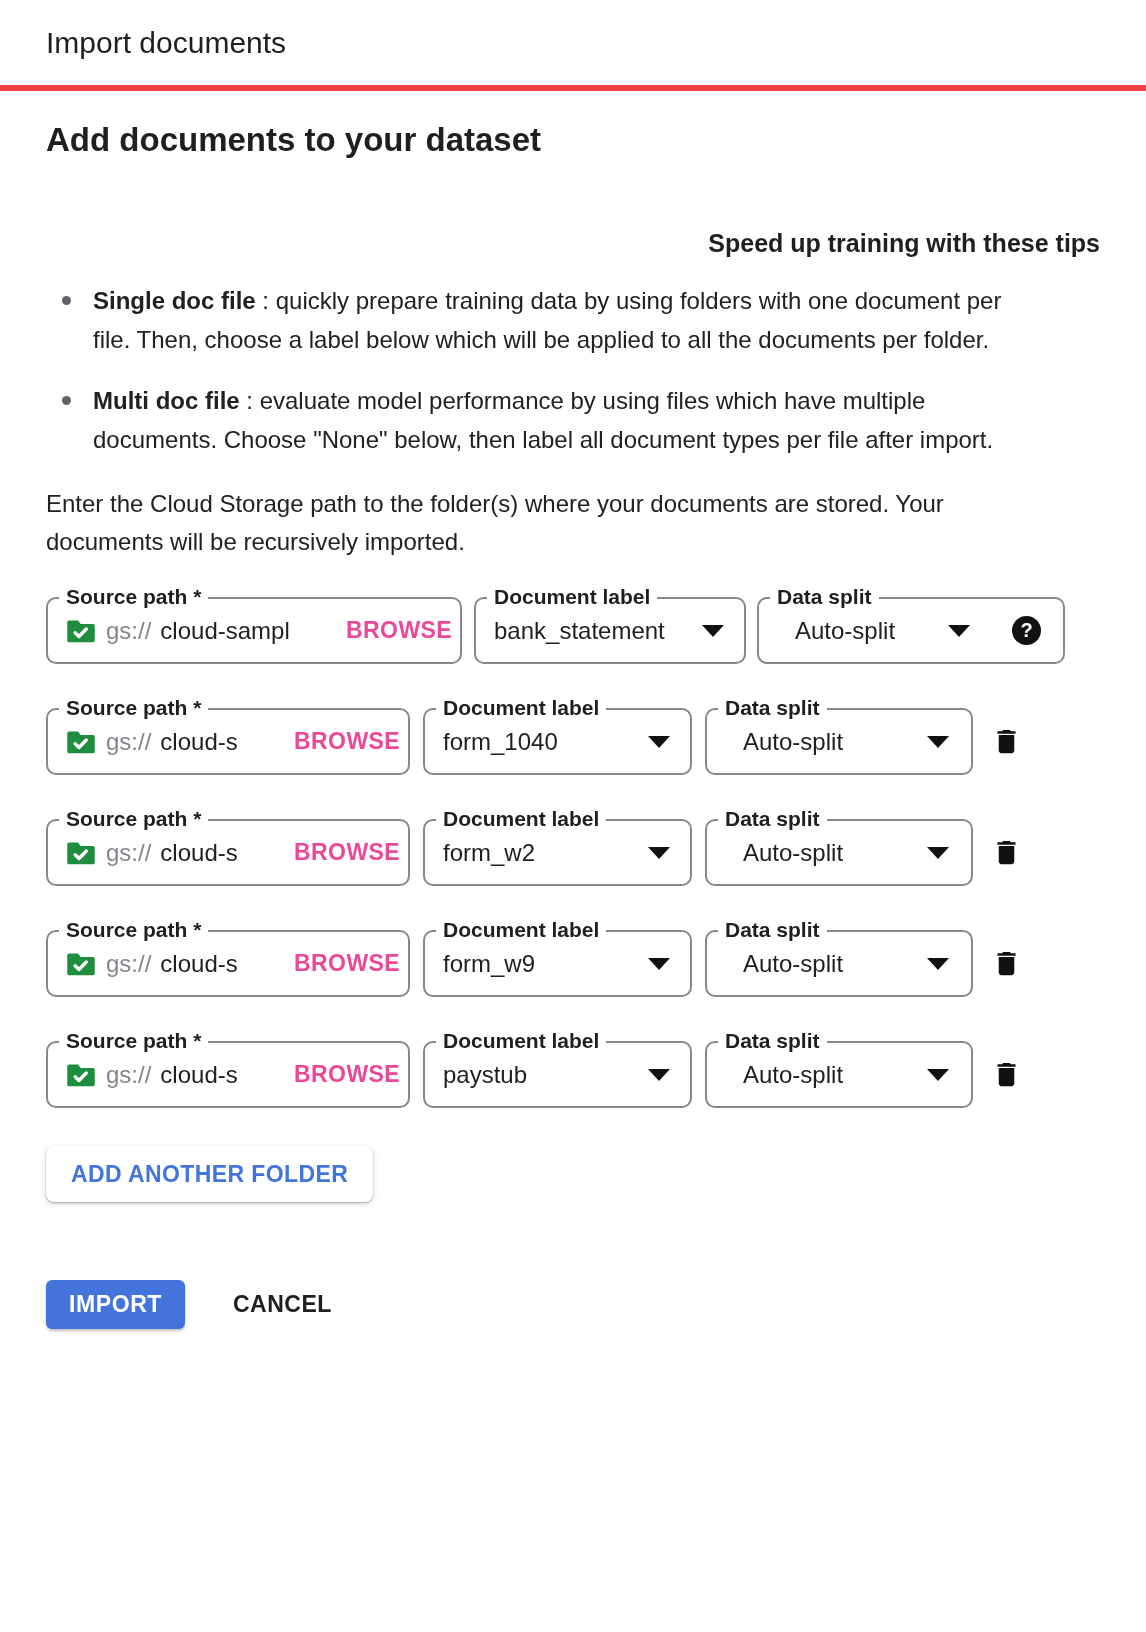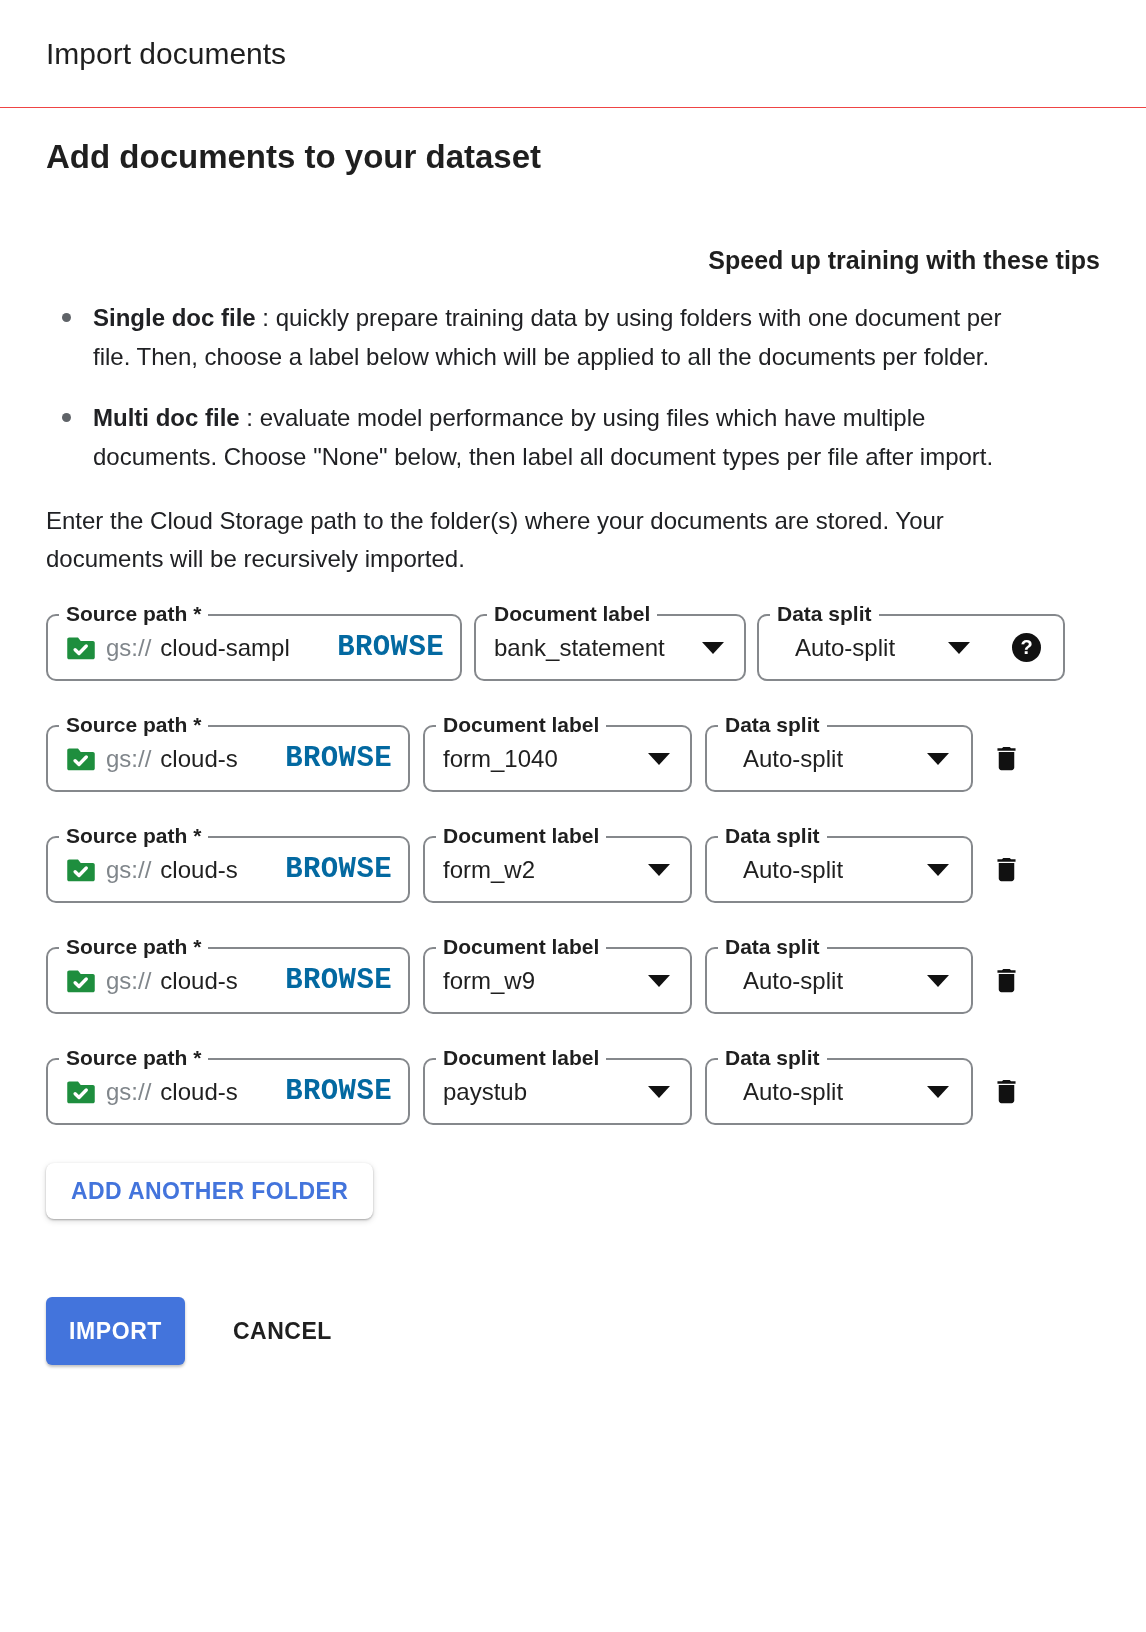--- a/index.html
+++ b/index.html
@@ -4,22 +4,22 @@
 <style>
   * { box-sizing: border-box; }
   html,body { margin:0; padding:0; }
   body {
     width:1146px; height:1632px; overflow:hidden;
     background:#ffffff;
     font-family:"Liberation Sans", sans-serif;
     color:var(--text, #202124);
   }
   .app-header {
-    height:108px; display:flex; align-items:center;
-    padding-left:46px; border-bottom:1px solid #ef4444;
+    height:91px; display:flex; align-items:center;
+    padding-left:46px; border-bottom:6px solid #ef4444;
   }
   .app-header .title { font-size:30px; font-weight:400; color:#1f1f1f; }
 
   .content { padding:0 46px; }
 
   .intro-heading { font-size:33px; font-weight:700; margin:30px 0 0 0; color:#1f1f1f; }
 
   .intro-desc {
     margin-top:27px; font-size:24px; line-height:38px; max-width:985px;
   }
@@ -49,34 +49,34 @@
   .field {
     position:relative; height:67px; background:#fff;
     border:2px solid var(--border-gray,#85888c); border-radius:10px;
     display:flex; align-items:center; flex:none;
   }
   .field-label {
     position:absolute; top:-14px; left:11px; background:#fff;
     padding:0 7px; font-size:21px; font-weight:700; color:#1f1f1f;
     white-space:nowrap; line-height:24px;
   }
-  .src-field { width:364px; padding:0 14px 0 18px; margin-right:13px; }
+  .src-field { width:364px; padding:0 6px 0 18px; margin-right:13px; }
   .row-wide .src-field { width:416px; margin-right:12px; }
   .doc-field { width:269px; padding:0 20px 0 18px; margin-right:13px; }
   .row-wide .doc-field { width:272px; margin-right:11px; }
   .split-field { width:268px; padding:0 22px 0 36px; }
   .row-wide .split-field { width:308px; }
 
   .folder-icon { flex:none; margin-right:10px; }
   .gs-prefix { color:var(--gray-text,#80868b); font-size:24px; margin-right:9px; flex:none; }
   .path-value { font-size:24px; color:#1f1f1f; flex:1 1 0; overflow:hidden; white-space:nowrap; }
   .browse-btn {
     flex:none; background:none; border:none; padding:0 2px; margin-left:8px;
-    font-family:Liberation Mono, monospace; font-size:29px; font-weight:700; letter-spacing:0.4px;
-    color:#0369a1; cursor:pointer;
+    font-family:Liberation Sans, sans-serif; font-size:23px; font-weight:700; letter-spacing:0.4px;
+    color:#ec4899; cursor:pointer;
   }
   .select-value { font-size:24px; color:#1f1f1f; flex:1 1 0; overflow:hidden; white-space:nowrap; }
   .caret {
     flex:none; width:0; height:0;
     border-left:11px solid transparent; border-right:11px solid transparent;
     border-top:12px solid #111;
   }
   .help-badge {
     flex:none; width:29px; height:29px; border-radius:50%;
     background:#111; color:#fff; font-size:20px; font-weight:700;
@@ -91,21 +91,21 @@
   .add-folder-btn {
     margin-top:38px; height:56px; padding:0 25px;
     background:#fff; border:none; border-radius:8px;
     box-shadow:0 1px 2px rgba(0,0,0,0.28), 0 2px 6px rgba(0,0,0,0.14);
     font-family:Liberation Sans, sans-serif; font-size:23px; font-weight:700; letter-spacing:0.4px;
     color:var(--accent-blue,#4374dc); cursor:pointer;
   }
 
   .actions { margin-top:78px; display:flex; align-items:center; }
   .import-btn {
-    width:139px; height:68px; border:none; border-radius:6px;
+    width:139px; height:49px; border:none; border-radius:6px;
     background:var(--accent-blue,#4374dc); color:#fff;
     font-family:inherit; font-size:23px; font-weight:700; letter-spacing:0.6px;
     box-shadow:0 2px 3px rgba(0,0,0,0.25); cursor:pointer;
   }
   .cancel-btn {
     margin-left:48px; background:none; border:none; padding:0;
     font-family:inherit; font-size:23px; font-weight:700; letter-spacing:0.5px;
     color:#1f1f1f; cursor:pointer;
   }
 </style>

